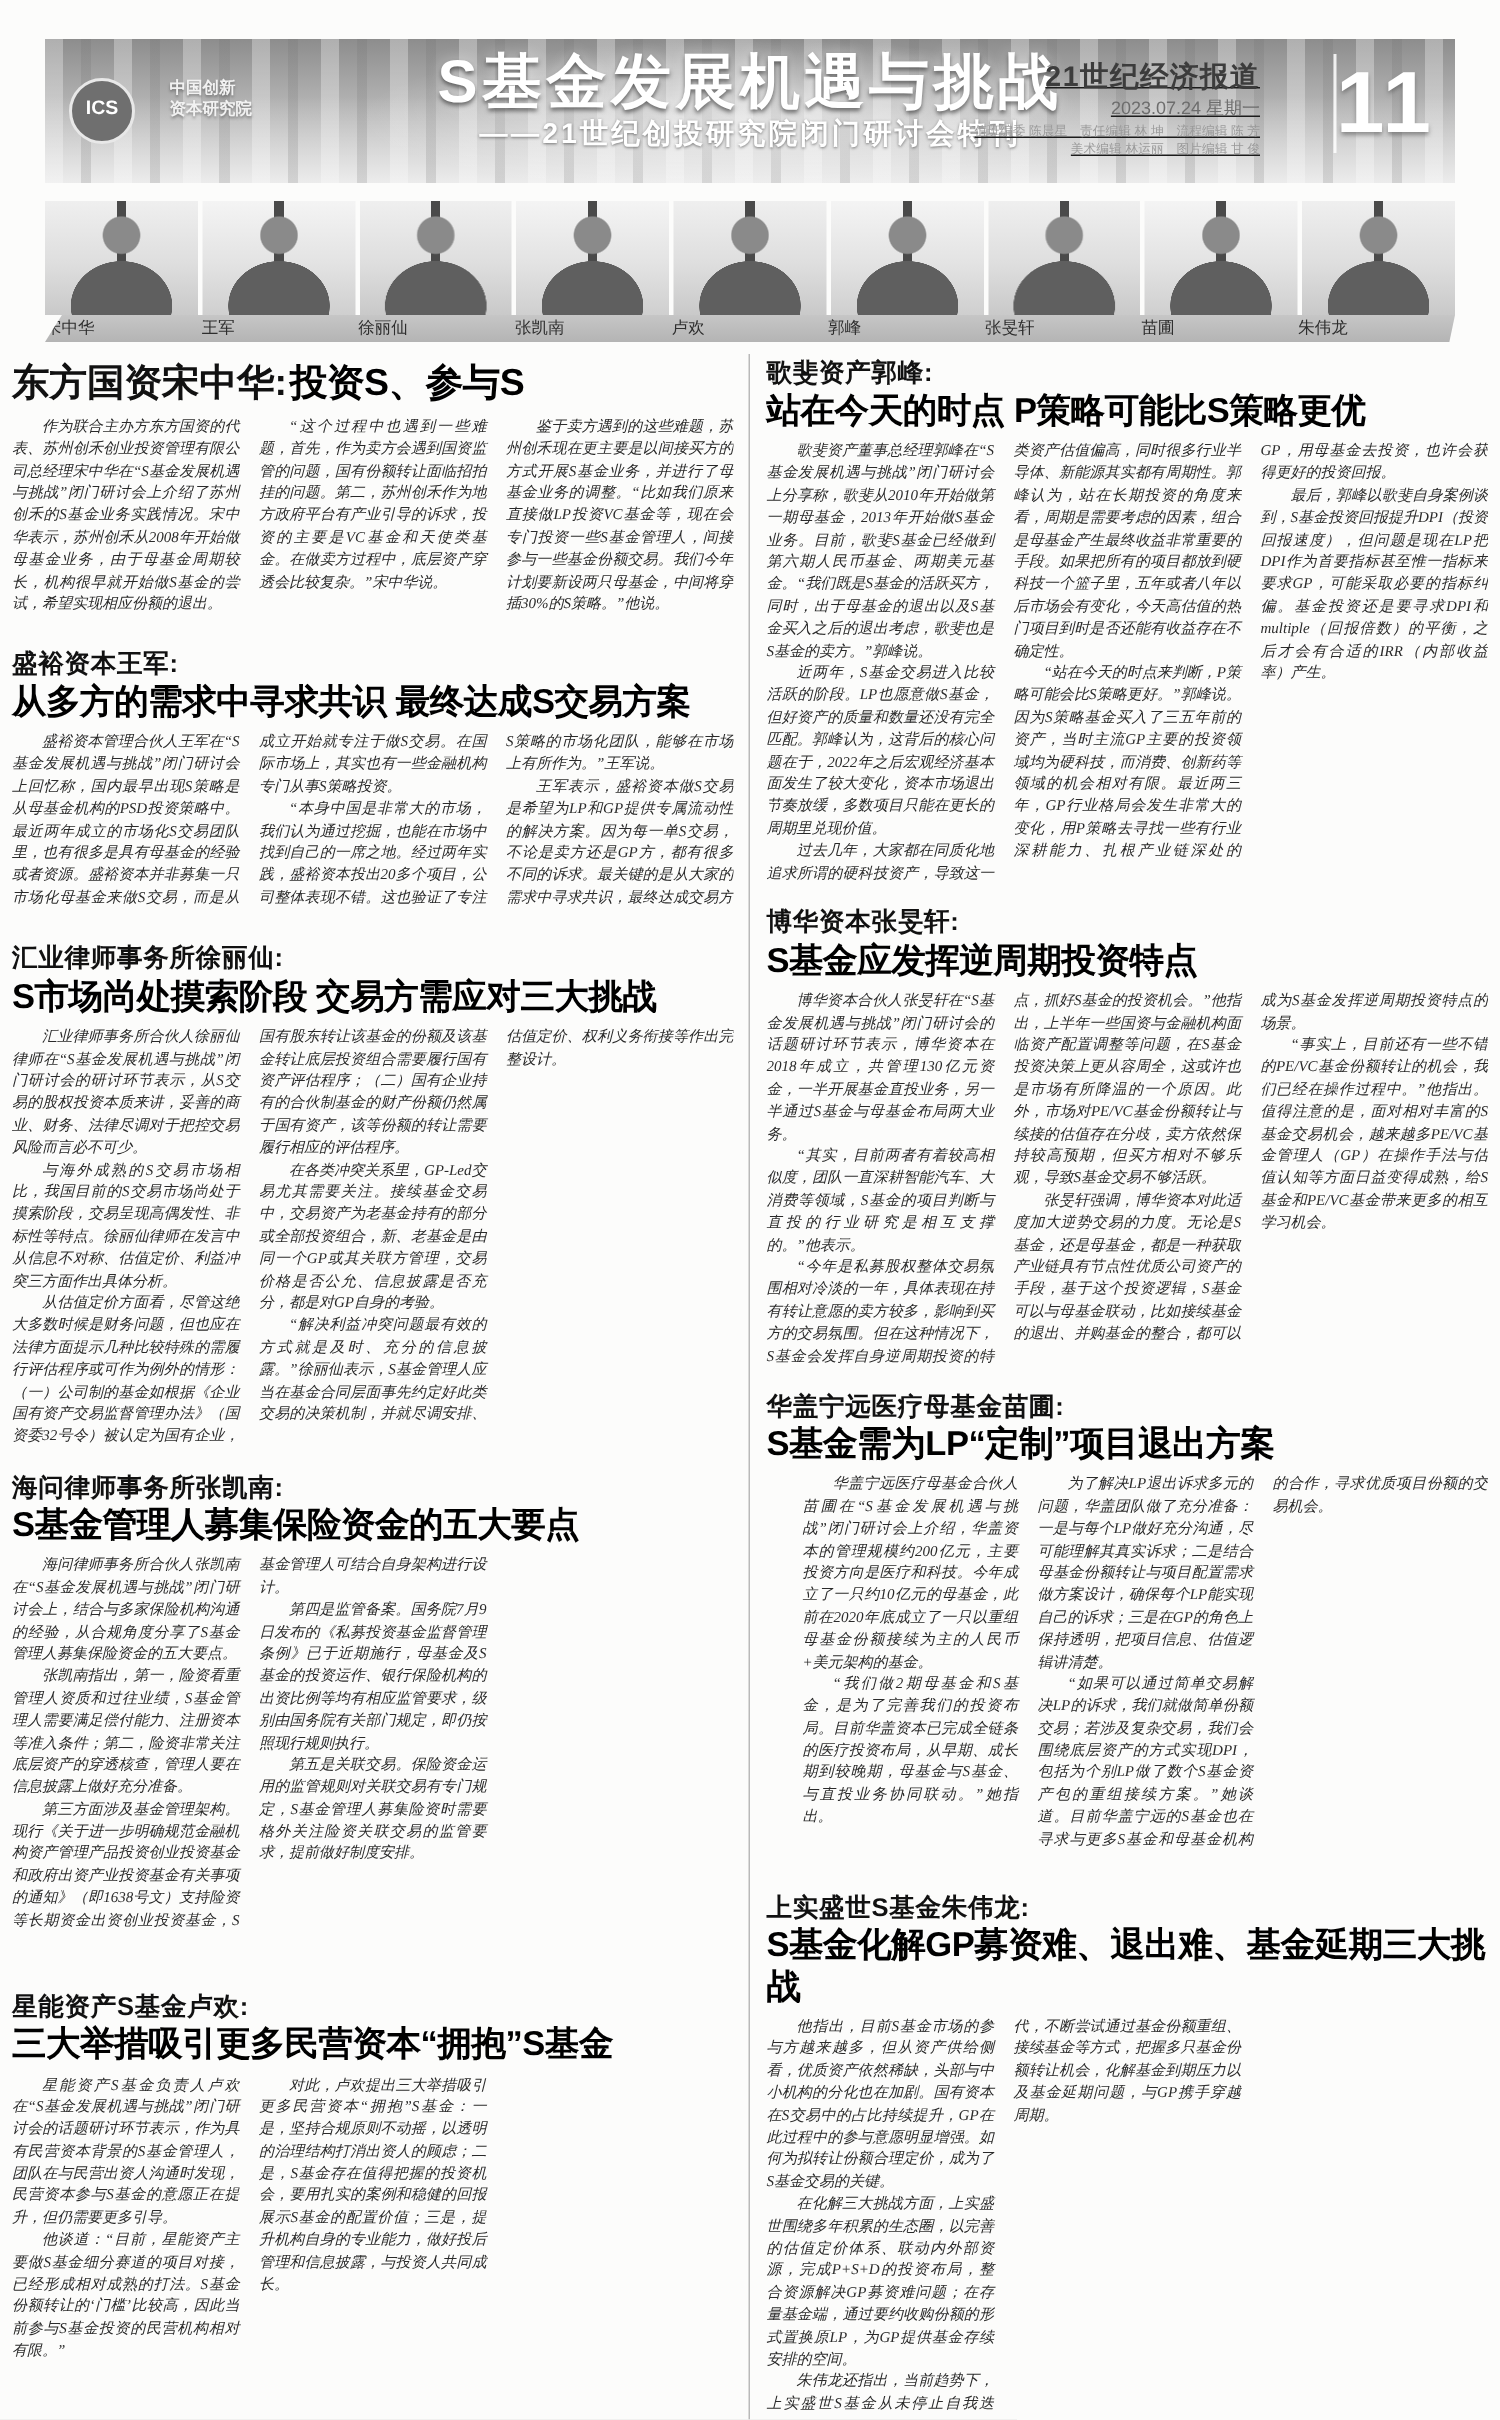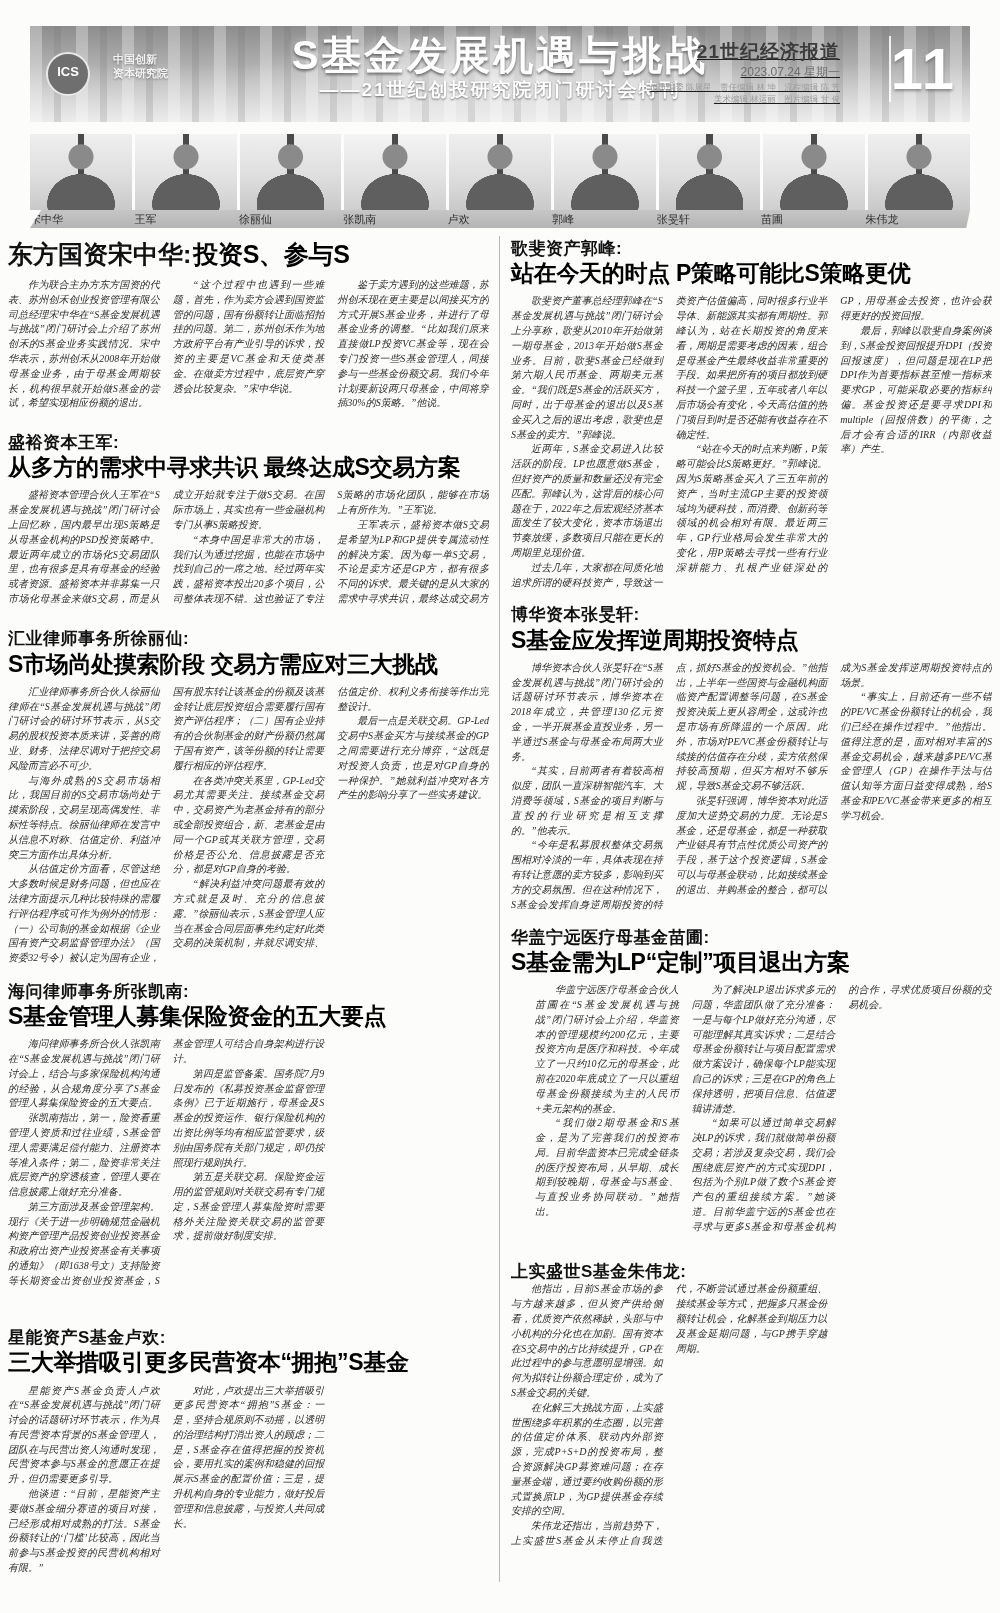--- a/index.html
+++ b/index.html
@@ -167,21 +167,20 @@
 
       <section class="article">
         <div class="kicker">汇业律师事务所徐丽仙:</div>
         <h2 class="headline">S市场尚处摸索阶段 交易方需应对三大挑战</h2>
         <div class="body bhA3">
           <p>汇业律师事务所合伙人徐丽仙律师在“S基金发展机遇与挑战”闭门研讨会的研讨环节表示，从S交易的股权投资本质来讲，妥善的商业、财务、法律尽调对于把控交易风险而言必不可少。</p>
           <p>与海外成熟的S交易市场相比，我国目前的S交易市场尚处于摸索阶段，交易呈现高偶发性、非标性等特点。徐丽仙律师在发言中从信息不对称、估值定价、利益冲突三方面作出具体分析。</p>
           <p>从估值定价方面看，尽管这绝大多数时候是财务问题，但也应在法律方面提示几种比较特殊的需履行评估程序或可作为例外的情形：（一）公司制的基金如根据《企业国有资产交易监督管理办法》（国资委32号令）被认定为国有企业，国有股东转让该基金的份额及该基金转让底层投资组合需要履行国有资产评估程序；（二）国有企业持有的合伙制基金的财产份额仍然属于国有资产，该等份额的转让需要履行相应的评估程序。</p>
           <p>在各类冲突关系里，GP-Led交易尤其需要关注。接续基金交易中，交易资产为老基金持有的部分或全部投资组合，新、老基金是由同一个GP或其关联方管理，交易价格是否公允、信息披露是否充分，都是对GP自身的考验。</p>
           <p>“解决利益冲突问题最有效的方式就是及时、充分的信息披露。”徐丽仙表示，S基金管理人应当在基金合同层面事先约定好此类交易的决策机制，并就尽调安排、估值定价、权利义务衔接等作出完整设计。</p>
-          <p>最后一点是关联交易。GP-Led交易中S基金买方与接续基金的GP之间需要进行充分博弈，“这既是对投资人负责，也是对GP自身的一种保护。”她就利益冲突对各方产生的影响分享了一些实务建议。</p>
         </div>
       </section>
 
       <section class="article">
         <div class="kicker">海问律师事务所张凯南:</div>
         <h2 class="headline">S基金管理人募集保险资金的五大要点</h2>
         <div class="body bhA4">
           <p>海问律师事务所合伙人张凯南在“S基金发展机遇与挑战”闭门研讨会上，结合与多家保险机构沟通的经验，从合规角度分享了S基金管理人募集保险资金的五大要点。</p>
           <p>张凯南指出，第一，险资看重管理人资质和过往业绩，S基金管理人需要满足偿付能力、注册资本等准入条件；第二，险资非常关注底层资产的穿透核查，管理人要在信息披露上做好充分准备。</p>
           <p>第三方面涉及基金管理架构。现行《关于进一步明确规范金融机构资产管理产品投资创业投资基金和政府出资产业投资基金有关事项的通知》（即1638号文）支持险资等长期资金出资创业投资基金，S基金管理人可结合自身架构进行设计。</p>
@@ -234,20 +233,21 @@
         <div class="body bhB3">
           <p>华盖宁远医疗母基金合伙人苗圃在“S基金发展机遇与挑战”闭门研讨会上介绍，华盖资本的管理规模约200亿元，主要投资方向是医疗和科技。今年成立了一只约10亿元的母基金，此前在2020年底成立了一只以重组母基金份额接续为主的人民币+美元架构的基金。</p>
           <p>“我们做2期母基金和S基金，是为了完善我们的投资布局。目前华盖资本已完成全链条的医疗投资布局，从早期、成长期到较晚期，母基金与S基金、与直投业务协同联动。”她指出。</p>
           <p>为了解决LP退出诉求多元的问题，华盖团队做了充分准备：一是与每个LP做好充分沟通，尽可能理解其真实诉求；二是结合母基金份额转让与项目配置需求做方案设计，确保每个LP能实现自己的诉求；三是在GP的角色上保持透明，把项目信息、估值逻辑讲清楚。</p>
           <p>“如果可以通过简单交易解决LP的诉求，我们就做简单份额交易；若涉及复杂交易，我们会围绕底层资产的方式实现DPI，包括为个别LP做了数个S基金资产包的重组接续方案。”她谈道。目前华盖宁远的S基金也在寻求与更多S基金和母基金机构的合作，寻求优质项目份额的交易机会。</p>
         </div>
       </section>
 
       <section class="article">
         <div class="kicker">上实盛世S基金朱伟龙:</div>
+        <h2 class="headline">S基金化解GP募资难、退出难、基金延期三大挑战</h2>
         <div class="body bhB4">
           <p>他指出，目前S基金市场的参与方越来越多，但从资产供给侧看，优质资产依然稀缺，头部与中小机构的分化也在加剧。国有资本在S交易中的占比持续提升，GP在此过程中的参与意愿明显增强。如何为拟转让份额合理定价，成为了S基金交易的关键。</p>
           <p>在化解三大挑战方面，上实盛世围绕多年积累的生态圈，以完善的估值定价体系、联动内外部资源，完成P+S+D的投资布局，整合资源解决GP募资难问题；在存量基金端，通过要约收购份额的形式置换原LP，为GP提供基金存续安排的空间。</p>
           <p>朱伟龙还指出，当前趋势下，上实盛世S基金从未停止自我迭代，不断尝试通过基金份额重组、接续基金等方式，把握多只基金份额转让机会，化解基金到期压力以及基金延期问题，与GP携手穿越周期。</p>
         </div>
       </section>
 
     </div>
   </div>
 </div>

